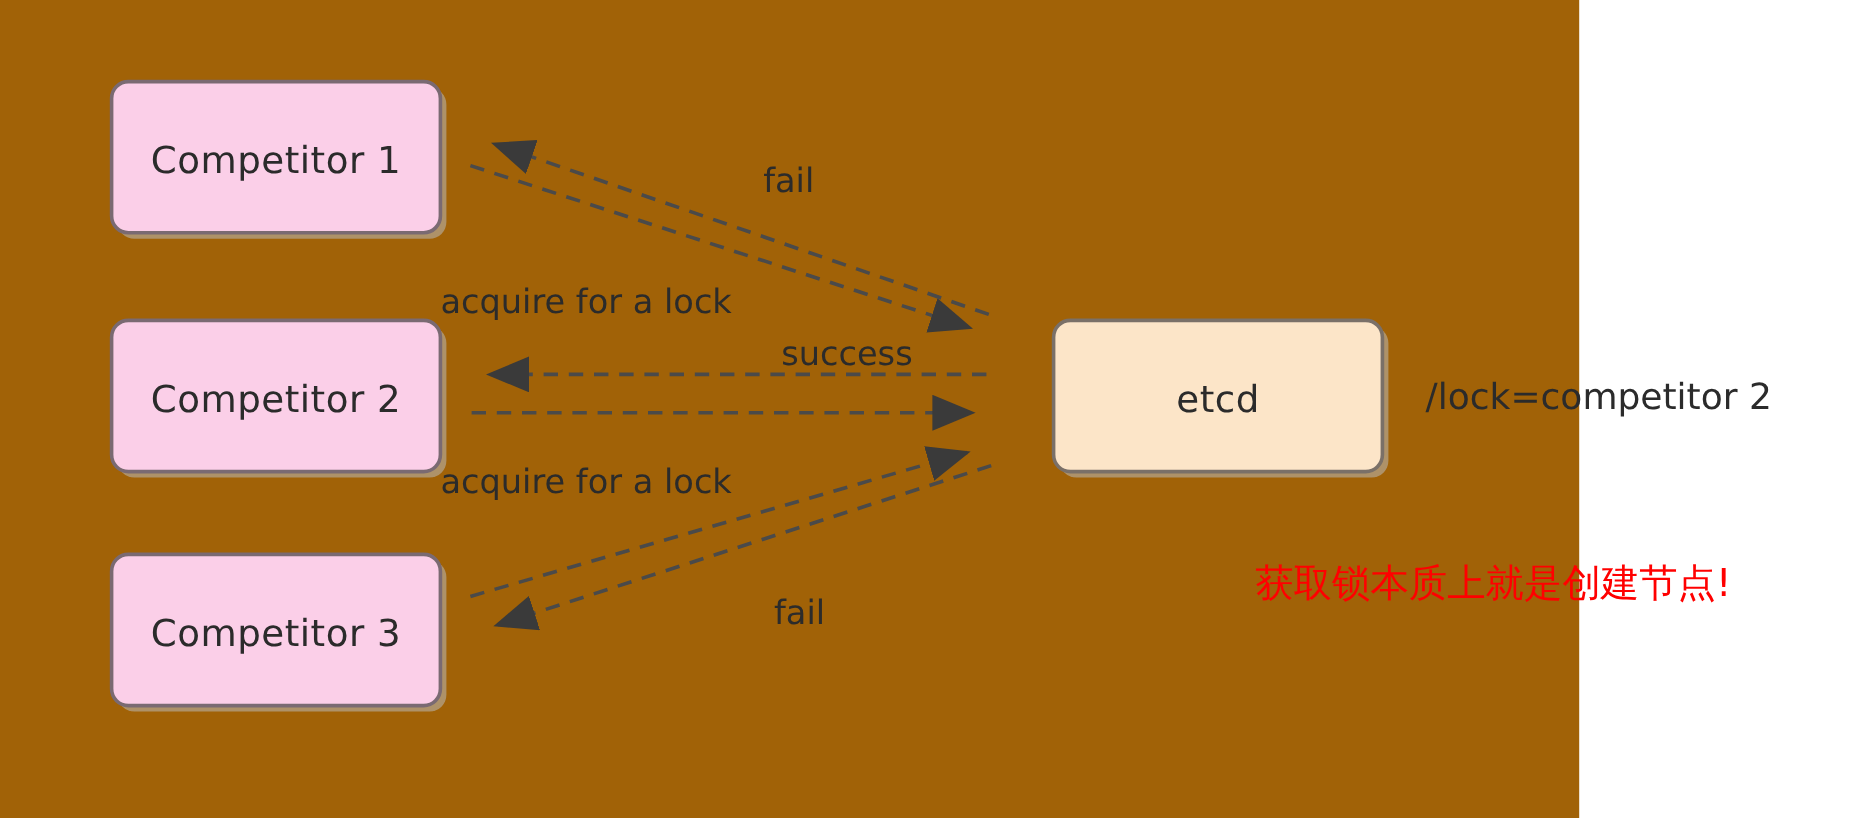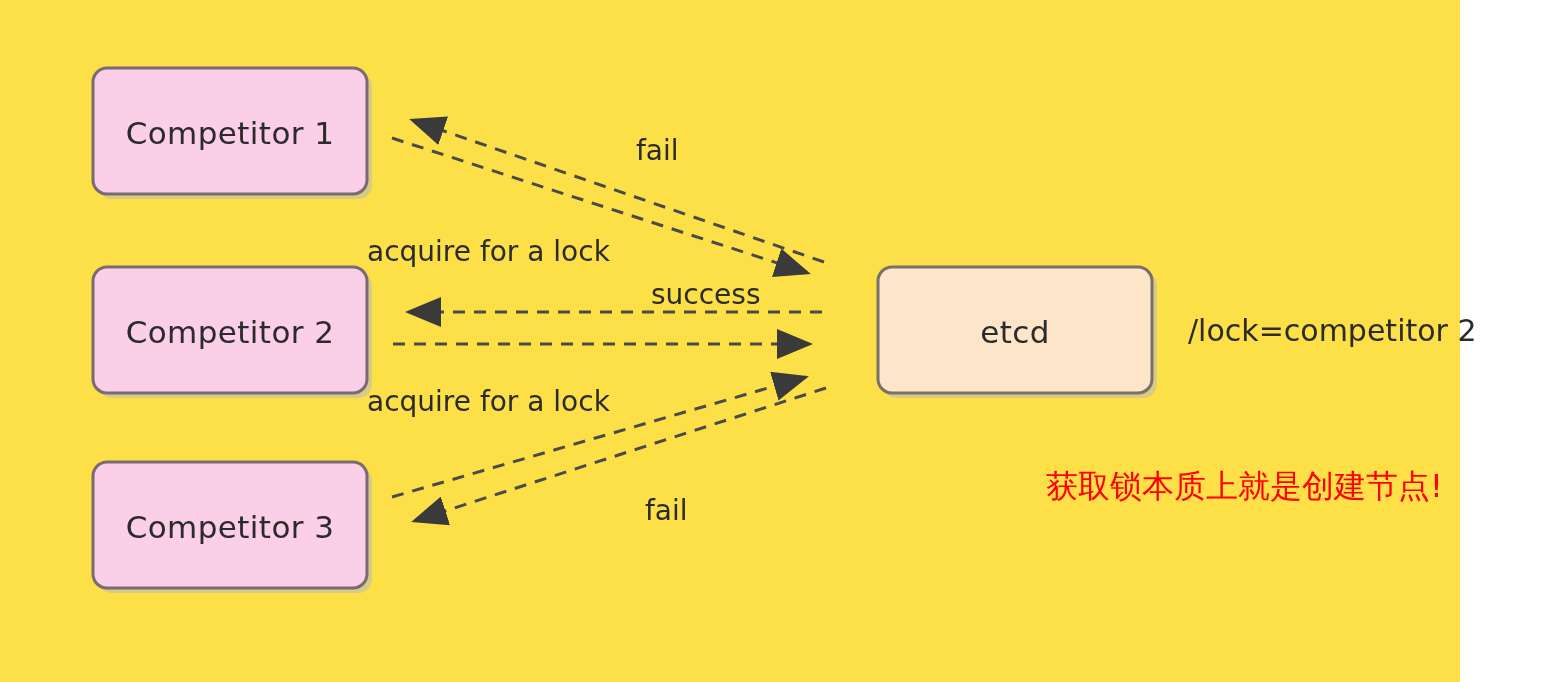--- a/index.html
+++ b/index.html
@@ -8,23 +8,23 @@
     background: #ffffff;
   }
   body {
     width: 1544px;
     height: 682px;
     font-family: "DejaVu Sans", sans-serif;
     overflow: hidden;
   }
   #diagram-root {
     position: relative;
-    width: 1460px;
+    width: 1316px;
     height: 682px;
-    background: #fde047;
+    background: #a16207;
   }
   svg.diagram-canvas {
     position: absolute;
     top: 0;
     left: 0;
     width: 1544px;
     height: 682px;
   }
   .node-label {
     font-family: "DejaVu Sans", sans-serif;

